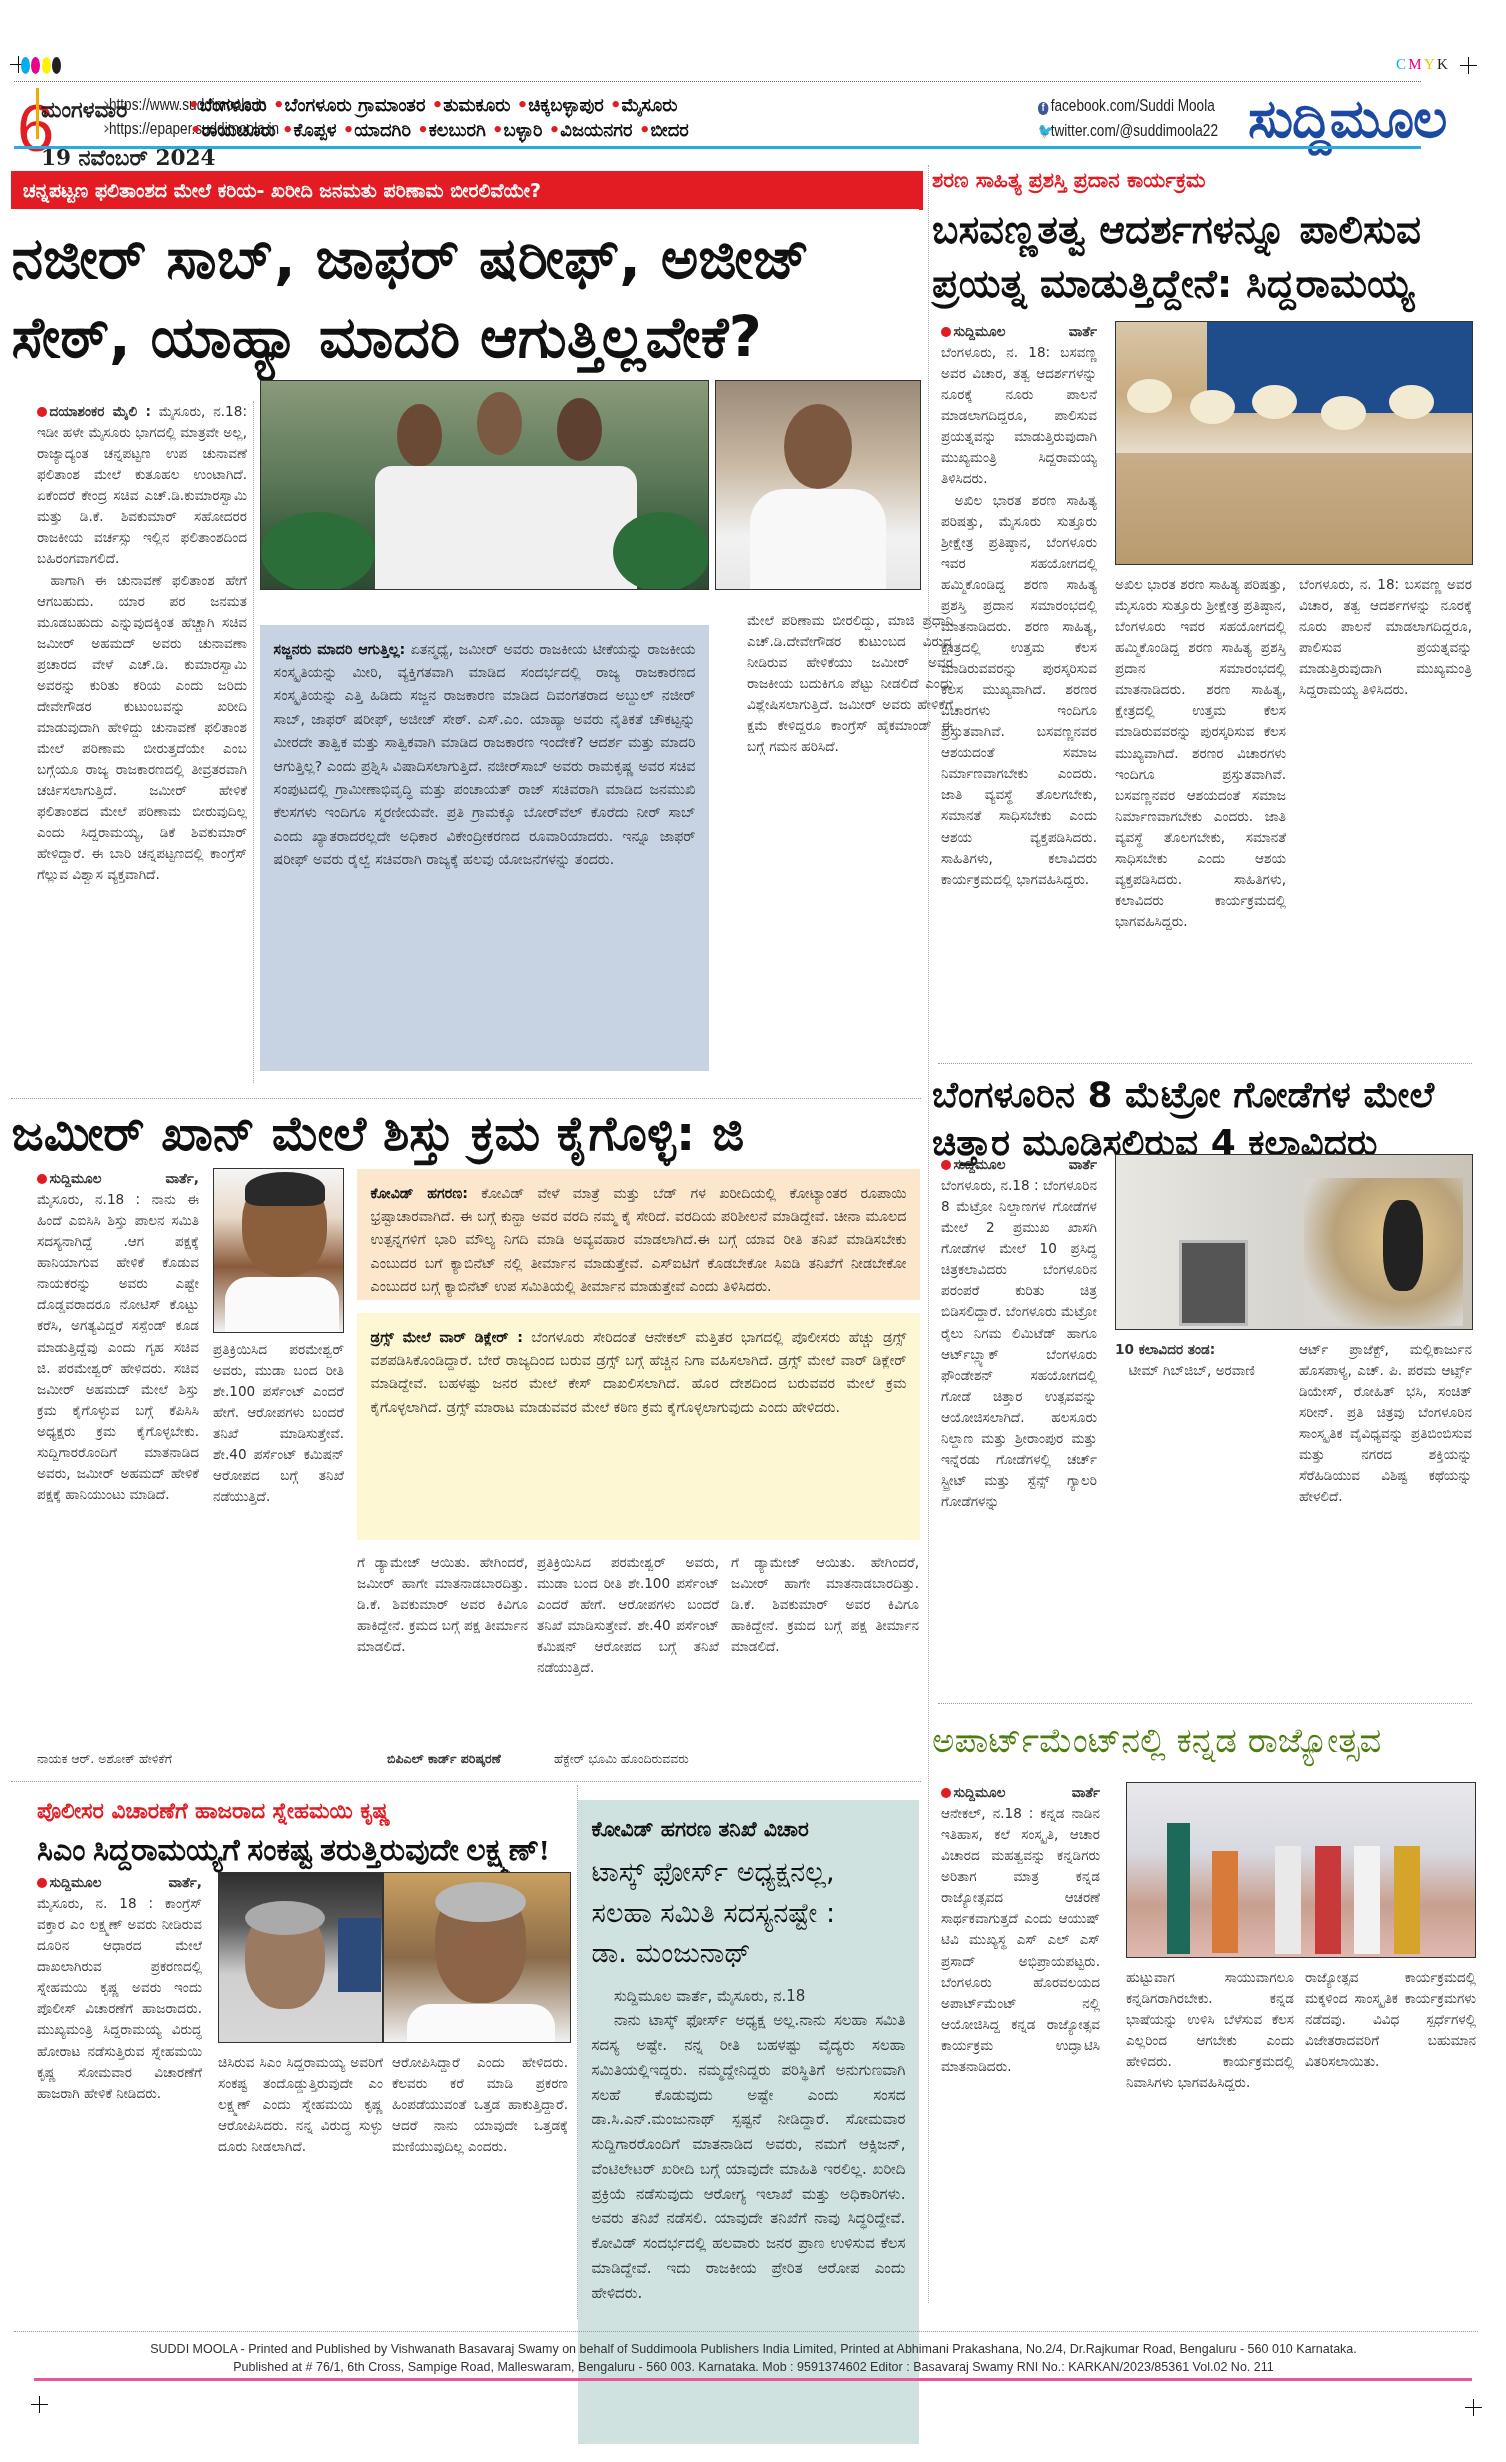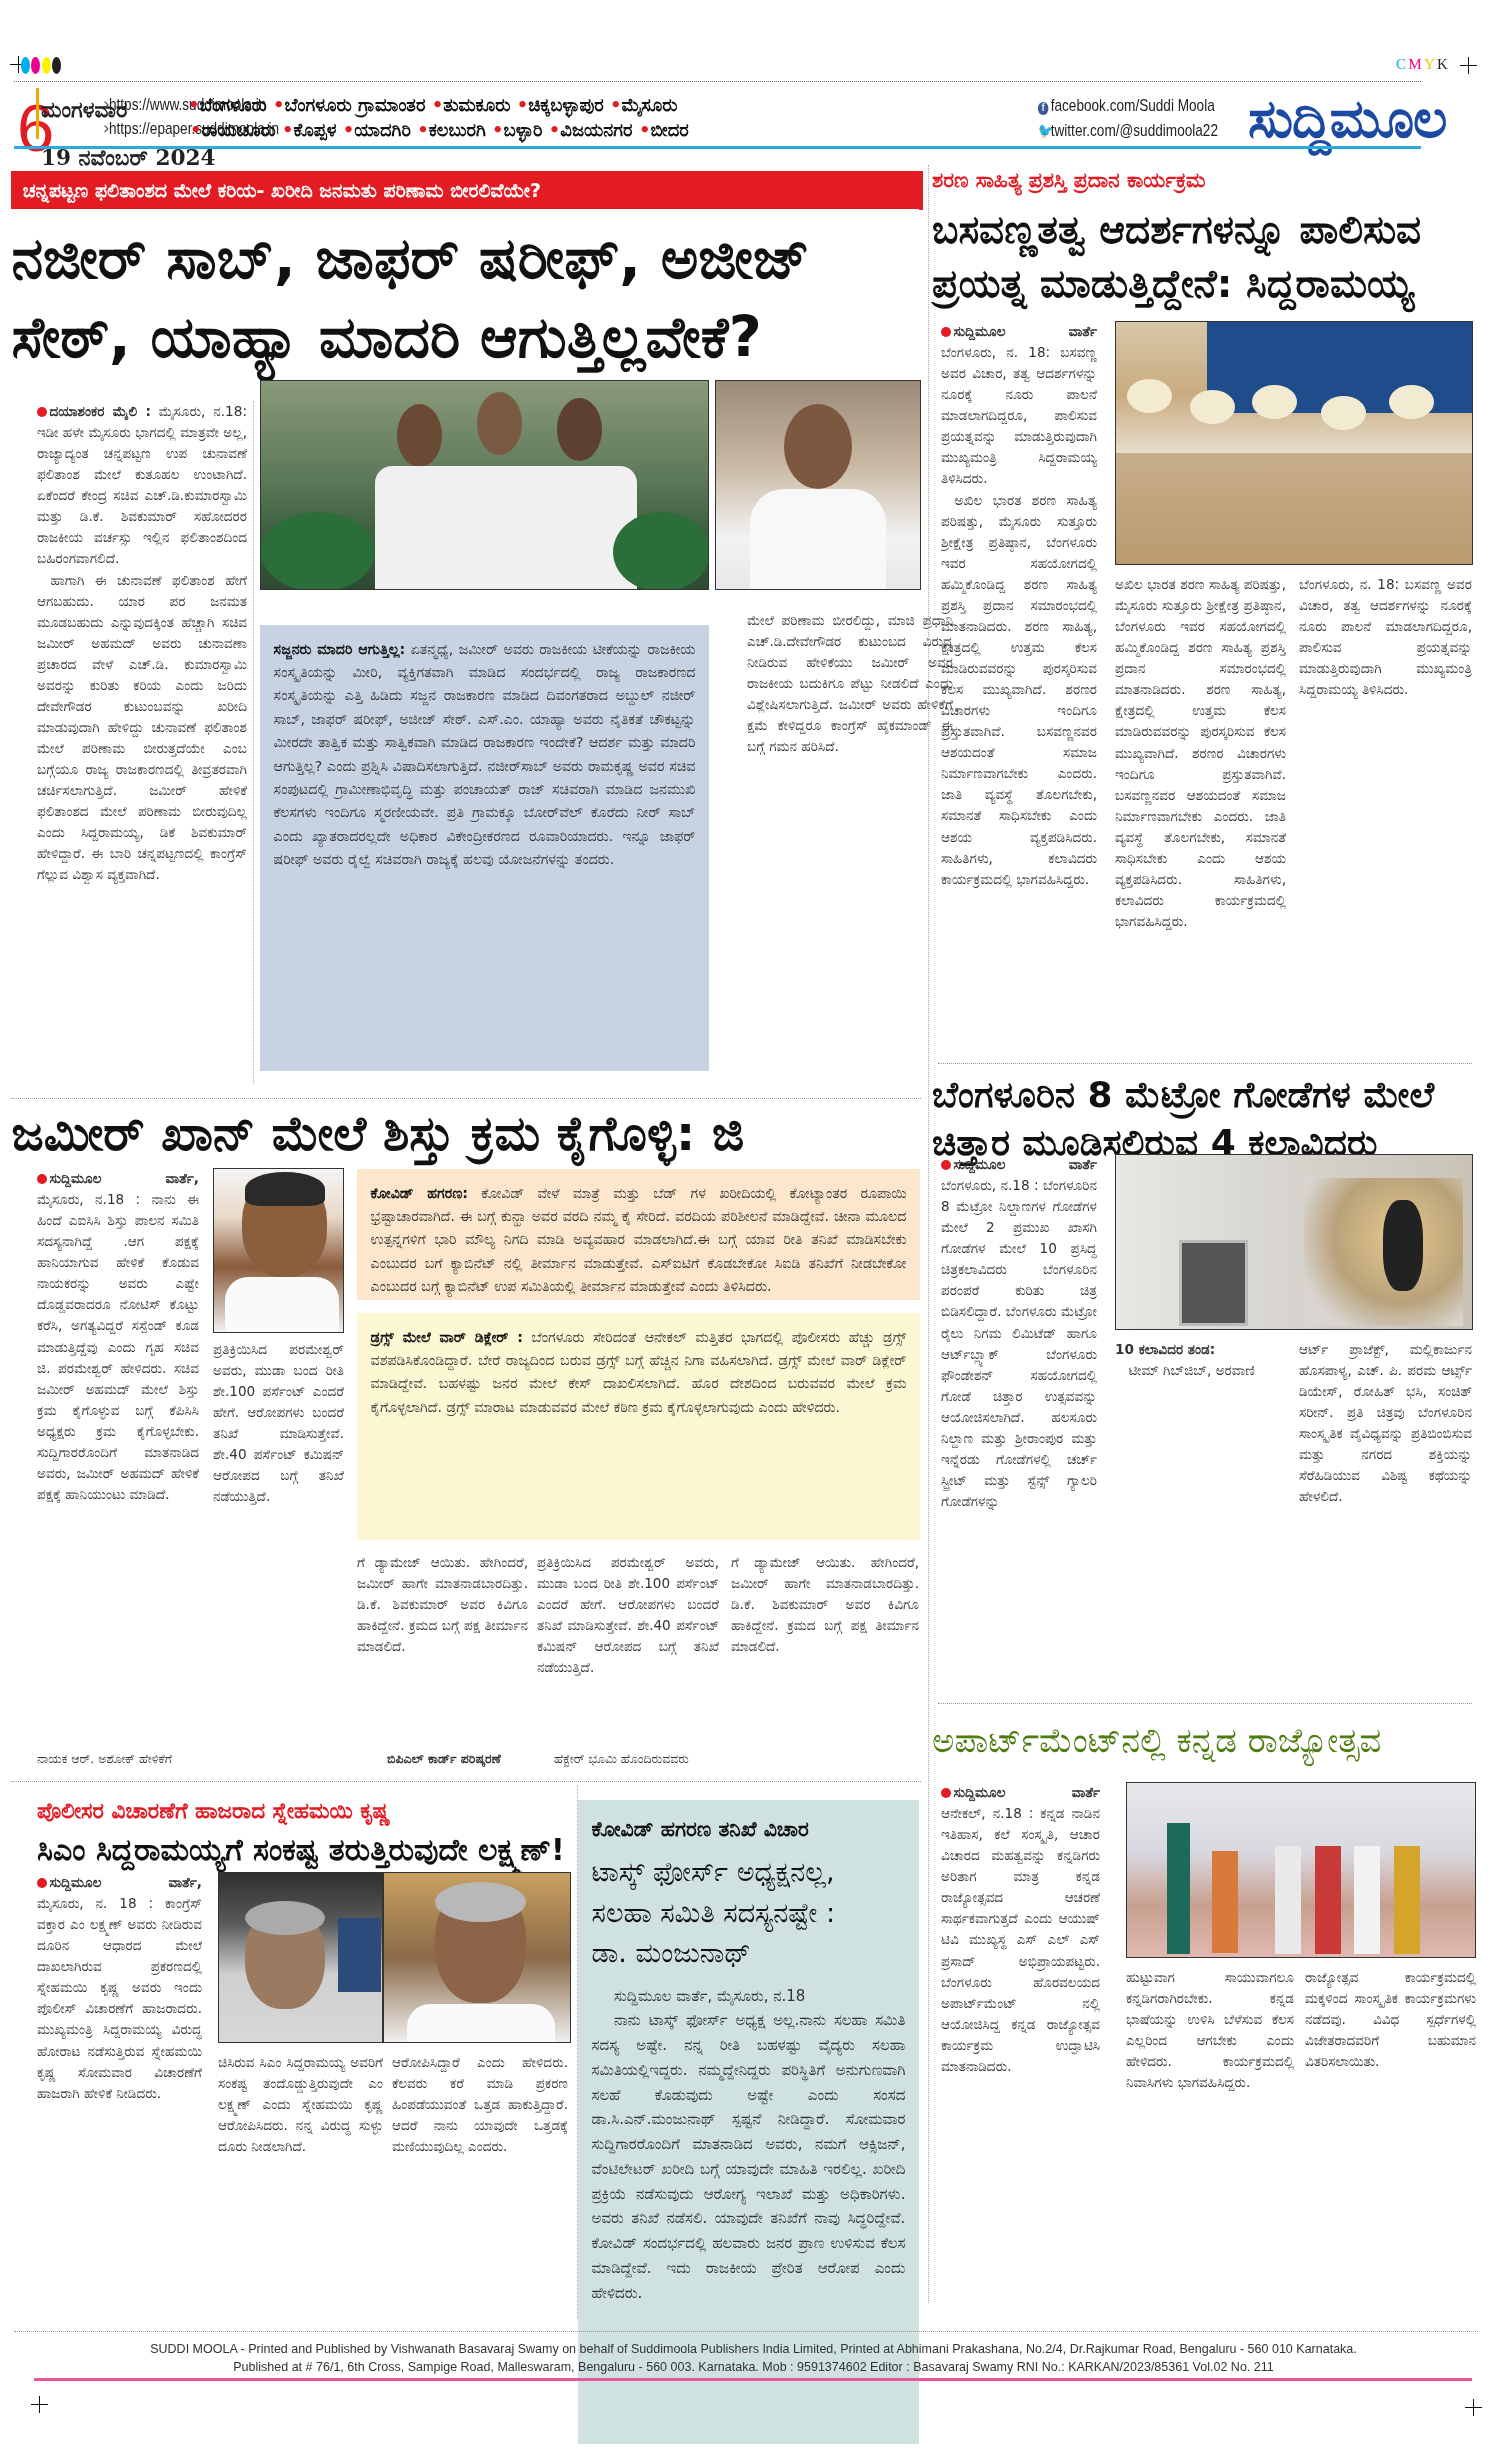--- a/index.html
+++ b/index.html
@@ -438,21 +438,21 @@
 <div class="body" style="left:357px;top:1552px;width:171px;height:188px;">ಗೆ ಡ್ಯಾಮೇಜ್ ಆಯಿತು. ಹೇಗಿಂದರೆ, ಜಮೀರ್ ಹಾಗೇ ಮಾತನಾಡಬಾರದಿತ್ತು. ಡಿ.ಕೆ. ಶಿವಕುಮಾರ್ ಅವರ ಕಿವಿಗೂ ಹಾಕಿದ್ದೇನೆ. ಕ್ರಮದ ಬಗ್ಗೆ ಪಕ್ಷ ತೀರ್ಮಾನ ಮಾಡಲಿದೆ.</div>
 <div class="body" style="left:537px;top:1552px;width:182px;height:188px;">ಪ್ರತಿಕ್ರಿಯಿಸಿದ ಪರಮೇಶ್ವರ್ ಅವರು, ಮುಡಾ ಬಂದ ರೀತಿ ಶೇ.100 ಪರ್ಸೆಂಟ್ ಎಂದರೆ ಹೇಗೆ. ಆರೋಪಗಳು ಬಂದರೆ ತನಿಖೆ ಮಾಡಿಸುತ್ತೇವೆ. ಶೇ.40 ಪರ್ಸೆಂಟ್ ಕಮಿಷನ್ ಆರೋಪದ ಬಗ್ಗೆ ತನಿಖೆ ನಡೆಯುತ್ತಿದೆ.</div>
 <div class="body" style="left:731px;top:1552px;width:188px;height:188px;">ಗೆ ಡ್ಯಾಮೇಜ್ ಆಯಿತು. ಹೇಗಿಂದರೆ, ಜಮೀರ್ ಹಾಗೇ ಮಾತನಾಡಬಾರದಿತ್ತು. ಡಿ.ಕೆ. ಶಿವಕುಮಾರ್ ಅವರ ಕಿವಿಗೂ ಹಾಕಿದ್ದೇನೆ. ಕ್ರಮದ ಬಗ್ಗೆ ಪಕ್ಷ ತೀರ್ಮಾನ ಮಾಡಲಿದೆ.</div>
 <div class="caption" style="left:37px;top:1751px;">ನಾಯಕ ಆರ್. ಅಶೋಕ್ ಹೇಳಿಕೆಗೆ</div>
 <div class="caption" style="left:387px;top:1751px;font-weight:bold;">ಬಿಪಿಎಲ್ ಕಾರ್ಡ್ ಪರಿಷ್ಕರಣೆ</div>
 <div class="caption" style="left:554px;top:1751px;">ಹೆಕ್ಟೇರ್ ಭೂಮಿ ಹೊಂದಿರುವವರು</div>
 <div class="hairdots" style="left:11.4px;top:1781px;width:910px;"></div>
 <div class="vdots" style="left:577px;top:1785px;height:534px;"></div>
 
 <div class="redhl" style="left:37px;top:1798px;font-size:21.6px;">ಪೊಲೀಸರ ವಿಚಾರಣೆಗೆ ಹಾಜರಾದ ಸ್ನೇಹಮಯಿ ಕೃಷ್ಣ</div>
-<div class="hl-l" style="left:37px;top:1828px;width:540px;font-size:30px;">ಸಿಎಂ ಸಿದ್ದರಾಮಯ್ಯಗೆ ಸಂಕಷ್ಟ ತರುತ್ತಿರುವುದೇ ಲಕ್ಷ್ಮಣ್!</div>
+<div class="hl-l" style="left:37px;top:1828px;width:540px;font-size:30px;font-family:Liberation Serif, serif;">ಸಿಎಂ ಸಿದ್ದರಾಮಯ್ಯಗೆ ಸಂಕಷ್ಟ ತರುತ್ತಿರುವುದೇ ಲಕ್ಷ್ಮಣ್!</div>
 <div class="body" style="left:37px;top:1872px;width:165px;height:449px;">
   <span class="bullet"></span><span class="byline">ಸುದ್ದಿಮೂಲ</span> <span class="byline" style="float:right">ವಾರ್ತೆ,</span>
   <div>ಮೈಸೂರು, ನ. 18 : ಕಾಂಗ್ರೆಸ್ ವಕ್ತಾರ ಎಂ ಲಕ್ಷ್ಮಣ್ ಅವರು ನೀಡಿರುವ ದೂರಿನ ಆಧಾರದ ಮೇಲೆ ದಾಖಲಾಗಿರುವ ಪ್ರಕರಣದಲ್ಲಿ ಸ್ನೇಹಮಯಿ ಕೃಷ್ಣ ಅವರು ಇಂದು ಪೊಲೀಸ್ ವಿಚಾರಣೆಗೆ ಹಾಜರಾದರು. ಮುಖ್ಯಮಂತ್ರಿ ಸಿದ್ದರಾಮಯ್ಯ ವಿರುದ್ಧ ಹೋರಾಟ ನಡೆಸುತ್ತಿರುವ ಸ್ನೇಹಮಯಿ ಕೃಷ್ಣ ಸೋಮವಾರ ವಿಚಾರಣೆಗೆ ಹಾಜರಾಗಿ ಹೇಳಿಕೆ ನೀಡಿದರು.</div>
 </div>
 <div class="photo" style="left:218px;top:1872px;width:165px;height:171px;background:linear-gradient(180deg,#2f2f2f 0%,#5a5a5a 30%,#cfcfcf 60%,#d8d8d8 100%);">
   <div class="abs" style="left:25.6px;top:34px;width:80px;height:102px;border-radius:45%;background:#9a7a60;"></div>
   <div class="abs" style="left:25.6px;top:28.4px;width:80px;height:34px;border-radius:50%;background:#aaa;"></div>
   <div class="abs" style="left:119px;top:45px;width:43px;height:74px;background:#2c4a7a;"></div>
 </div>
 <div class="photo" style="left:383px;top:1872px;width:188px;height:171px;background:linear-gradient(180deg,#c8a060 0%,#8a6a48 50%,#f0f0f0 100%);">

